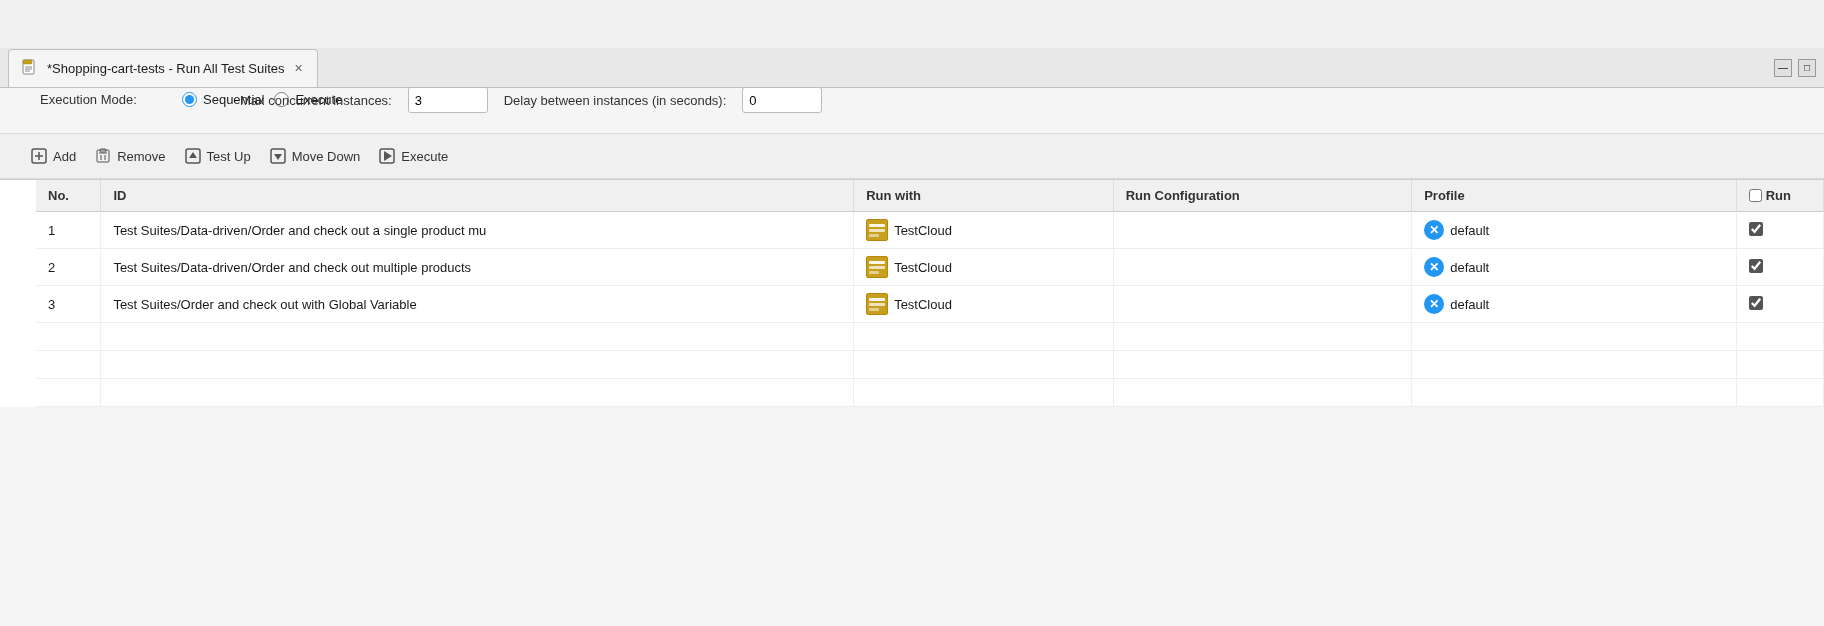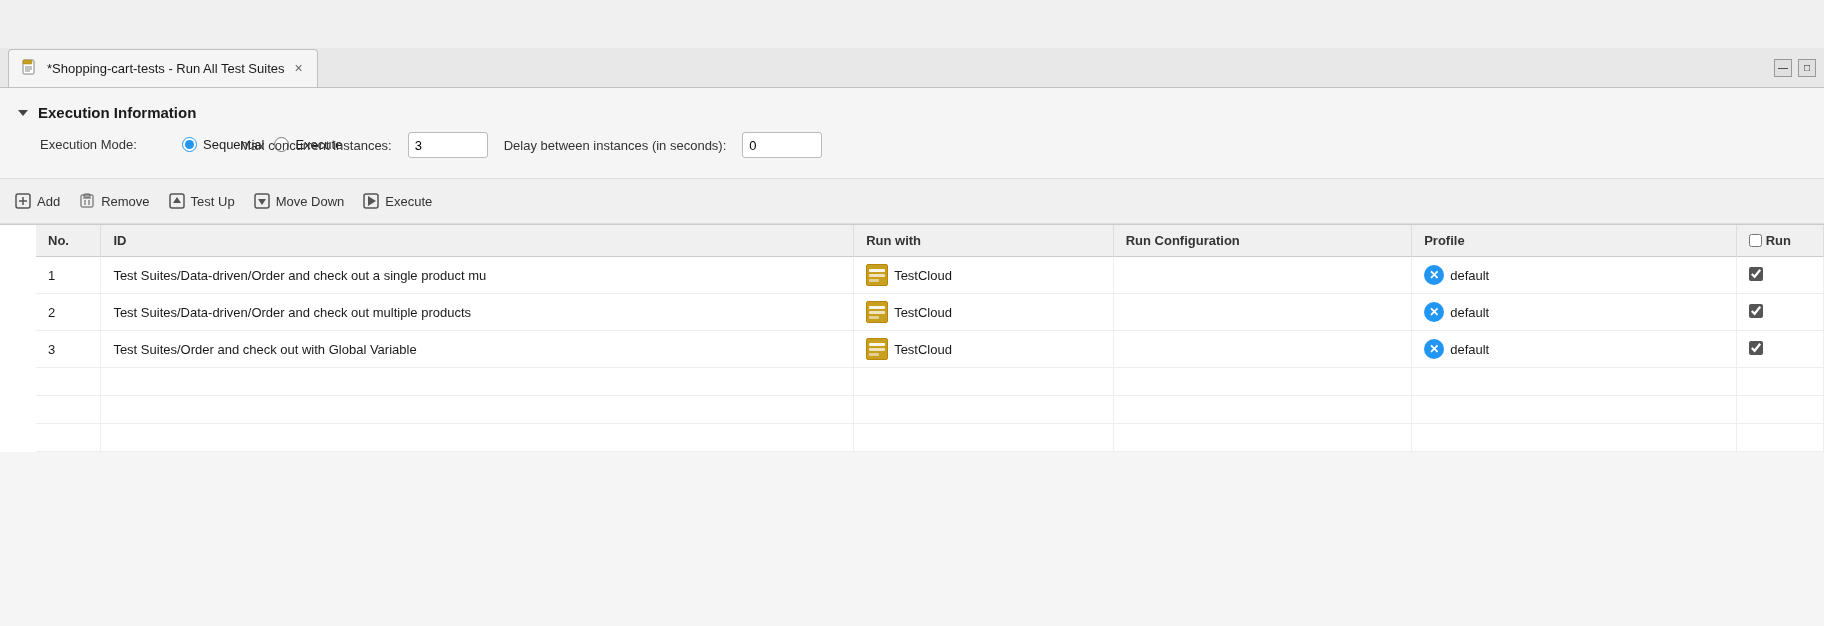--- a/index.html
+++ b/index.html
@@ -142,21 +142,21 @@
       border-radius: 3px;
       padding: 0 6px;
       font-size: 13px;
       background: white;
     }
 
     
     .toolbar {
       display: flex;
       align-items: center;
-      padding: 10px 8px;
+      padding: 10px 24px;
       gap: 6px;
       background: #f0f0f0;
       border-top: 1px solid #ddd;
       border-bottom: 1px solid #ddd;
     }
     .toolbar-btn {
       display: flex;
       align-items: center;
       gap: 5px;
       background: transparent;
@@ -283,26 +283,20 @@
     <span class="tab-close">×</span>
   </div>
   <div class="window-controls">
     <div class="win-btn">—</div>
     <div class="win-btn">□</div>
   </div>
 </div>
 
 <div class="main-content">
 
-  <div class="section-header">
-    <svg class="chevron-down" viewBox="0 0 14 14">
-      <polygon points="2,4 12,4 7,10" fill="#444"></polygon>
-    </svg>
-    <span class="section-title">Execution Information</span>
-  </div>
 
   <div class="execution-mode-area">
     <div class="mode-row">
       <span class="mode-label">Execution Mode:</span>
       <div class="radio-group">
         <div class="radio-item">
           <input type="radio" class="radio-input" name="exec_mode" checked="" style="">
           <label class="radio-label">Sequential</label>
         </div>
         <div class="radio-item">

